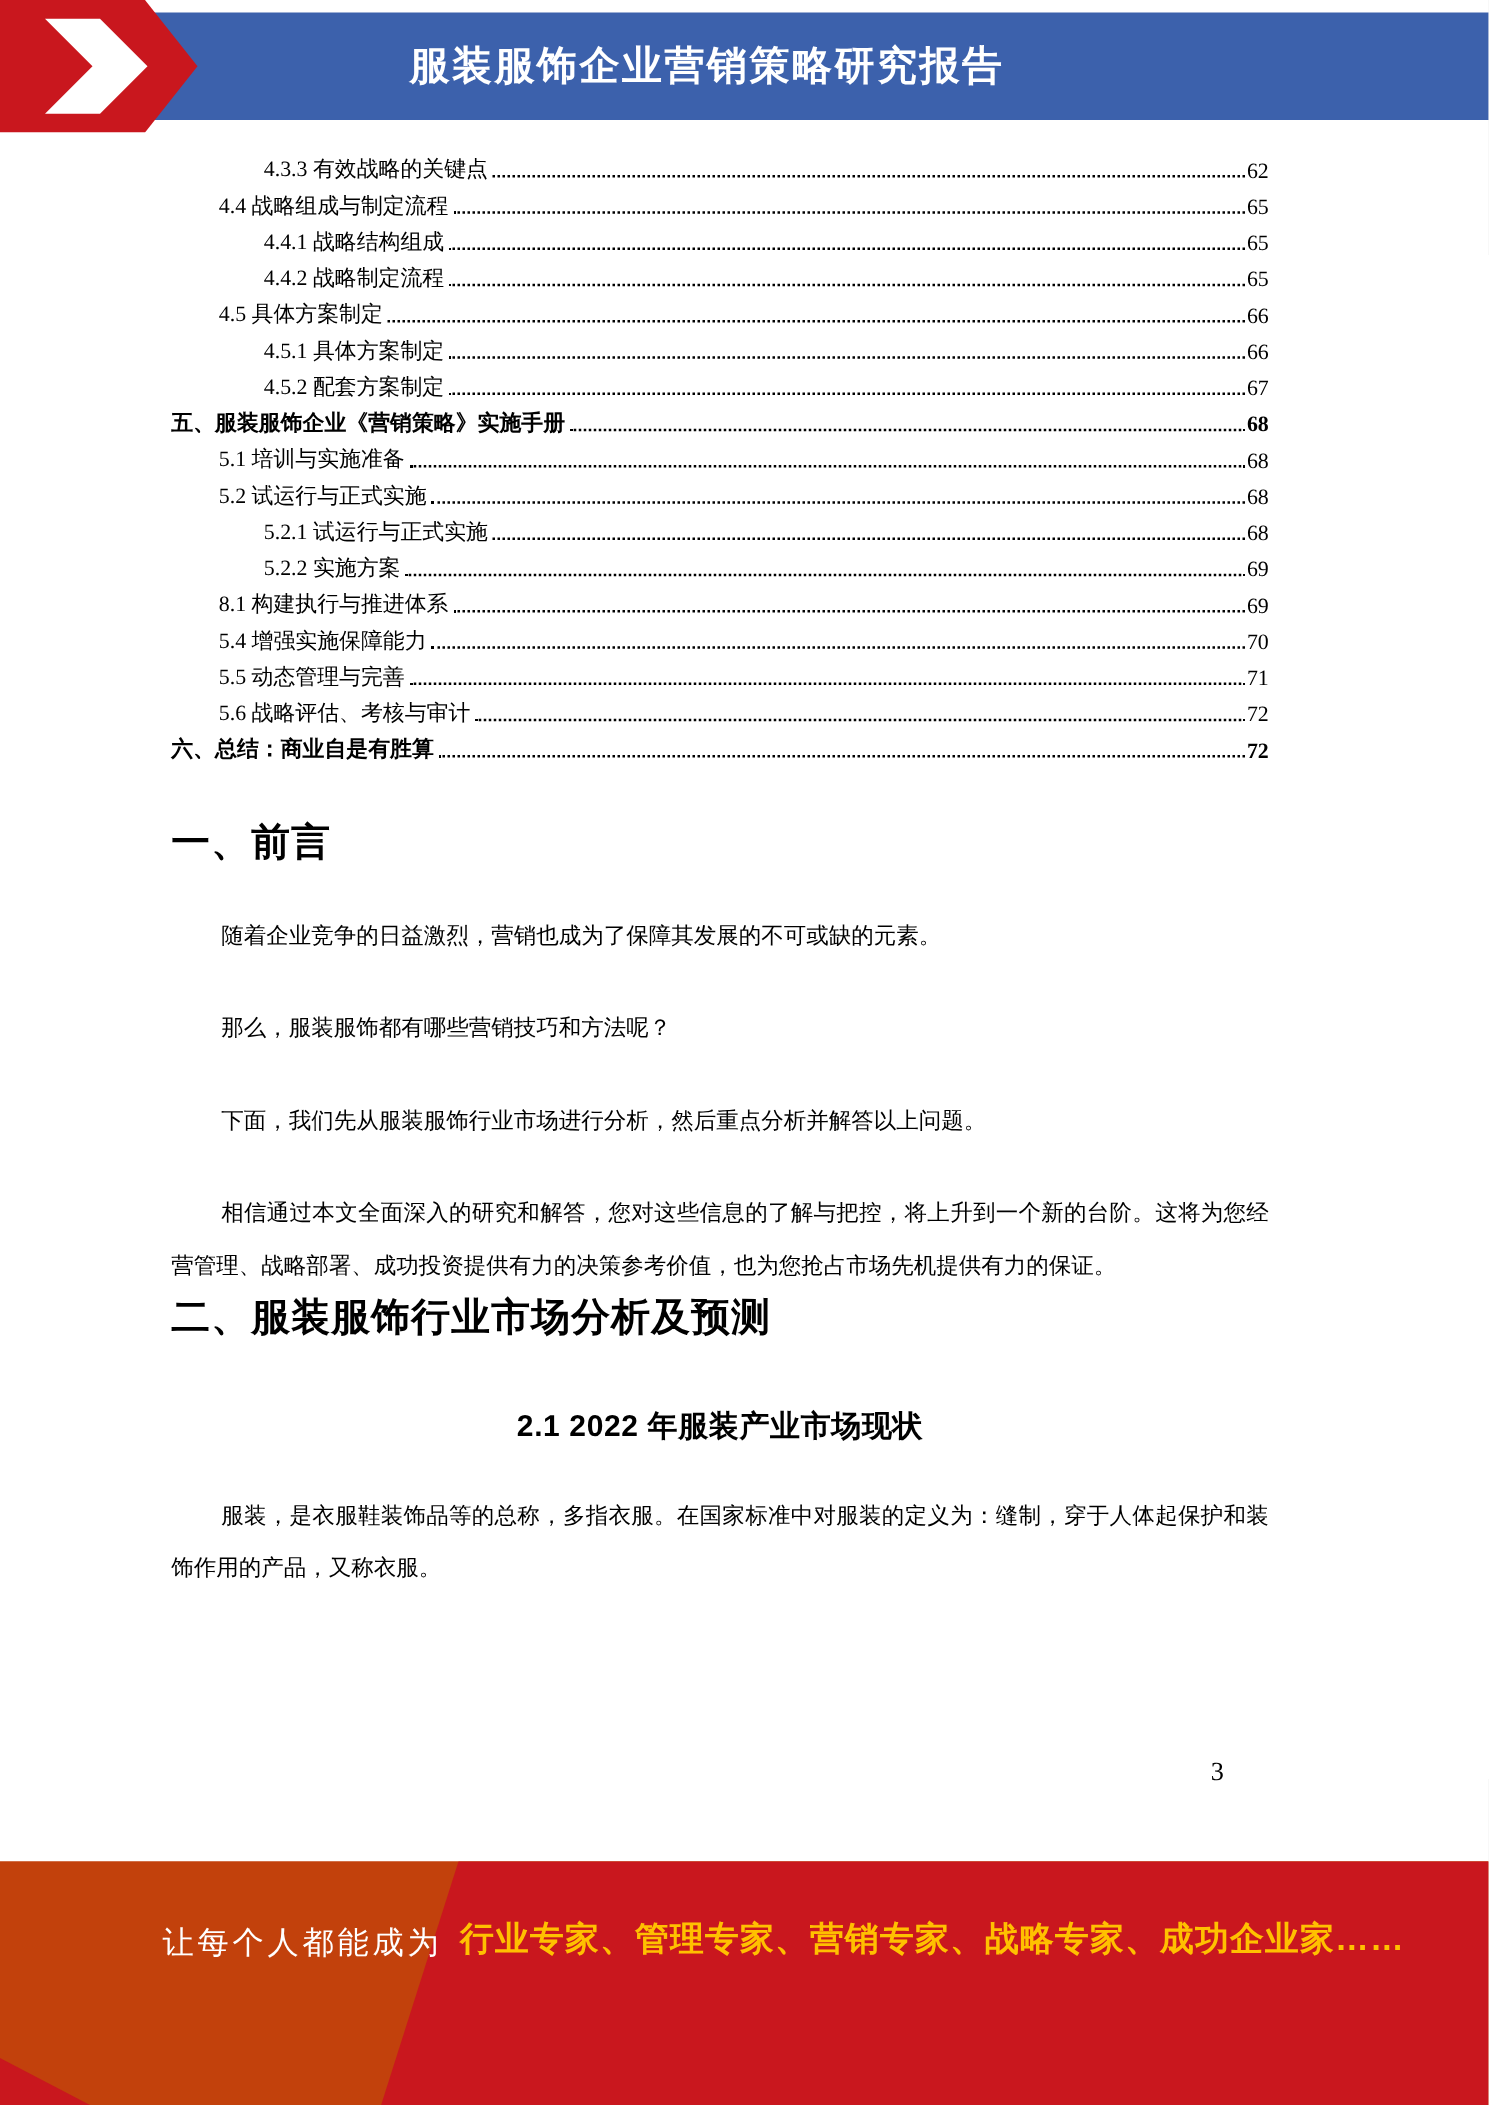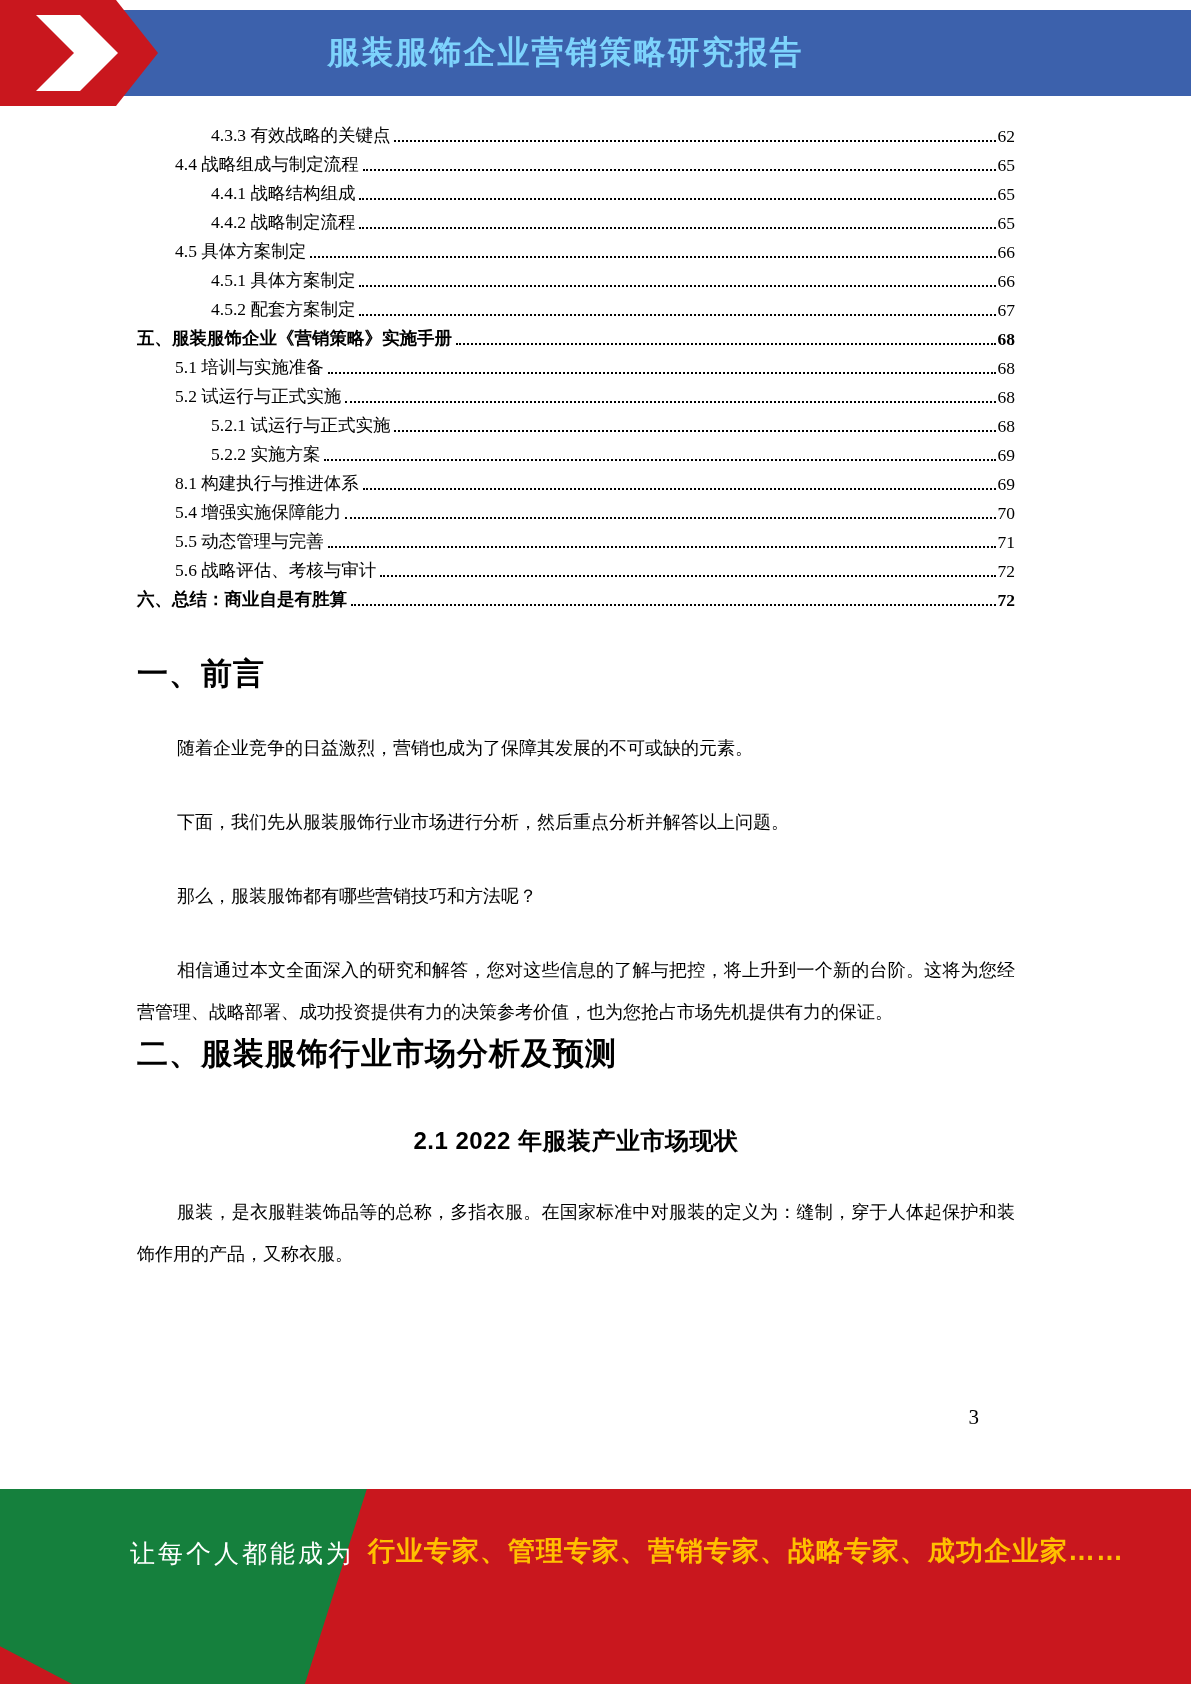--- a/index.html
+++ b/index.html
@@ -9,21 +9,21 @@
     background:#ffffff; overflow:hidden; color:#000;
   }
 
   
   .banner {
     position:absolute; top:10px; left:0; right:0; height:86px;
     background:#3C61AC; display:flex; align-items:center; justify-content:center;
     padding-right:60px;
   }
   .banner-title {
-    color:#7dd3fc; font-family:Liberation Serif, serif;
+    color:#ffffff; font-family:Liberation Serif, serif;
     font-weight:bold; font-size:32px; letter-spacing:2px; white-space:nowrap;
   }
   .corner-emblem { position:absolute; top:0; left:0; width:160px; height:106px; }
 
   
   .content { position:absolute; left:137px; right:176px; top:118px; }
 
   
   .toc-row { display:flex; align-items:flex-end; height:29px; font-size:17.5px; }
   .toc-row.bold { font-weight:bold; }
@@ -52,21 +52,21 @@
   }
   .para.last { margin-top:34px; }
 
   .page-number {
     position:absolute; top:1405px; right:212px; font-size:21px;
   }
 
   
   .footer {
     position:absolute; left:0; right:0; bottom:0; height:195px;
-    background:#15803d; overflow:hidden;
+    background:#c2410c; overflow:hidden;
   }
   .footer-red {
     position:absolute; inset:0; background:#C9171E;
     clip-path: polygon(30.8% 0, 100% 0, 100% 100%, 25.6% 100%);
   }
   .footer-wedge {
     position:absolute; left:0; bottom:0; width:72px; height:58px;
     background:#C9171E; clip-path: polygon(0 35%, 0 100%, 100% 100%);
   }
   .footer-left-text {
@@ -178,22 +178,22 @@
       </div>
       <div class="toc-row bold">
         <span class="toc-label">六、总结：商业自是有胜算</span>
         <span class="toc-dots"></span>
         <span class="toc-page">72</span>
       </div>
     </div>
 
     <div class="h1">一、前言</div>
     <div class="para">随着企业竞争的日益激烈，营销也成为了保障其发展的不可或缺的元素。</div>
+    <div class="para">那么，服装服饰都有哪些营销技巧和方法呢？</div>
     <div class="para">下面，我们先从服装服饰行业市场进行分析，然后重点分析并解答以上问题。</div>
-    <div class="para">那么，服装服饰都有哪些营销技巧和方法呢？</div>
     <div class="para">相信通过本文全面深入的研究和解答，您对这些信息的了解与把控，将上升到一个新的台阶。这将为您经营管理、战略部署、成功投资提供有力的决策参考价值，也为您抢占市场先机提供有力的保证。</div>
 
     <div class="h2">二、服装服饰行业市场分析及预测</div>
     <div class="h3">2.1 2022 年服装产业市场现状</div>
     <div class="para last">服装，是衣服鞋装饰品等的总称，多指衣服。在国家标准中对服装的定义为：缝制，穿于人体起保护和装饰作用的产品，又称衣服。</div>
 
   </div>
 
   <div class="page-number">3</div>
 

